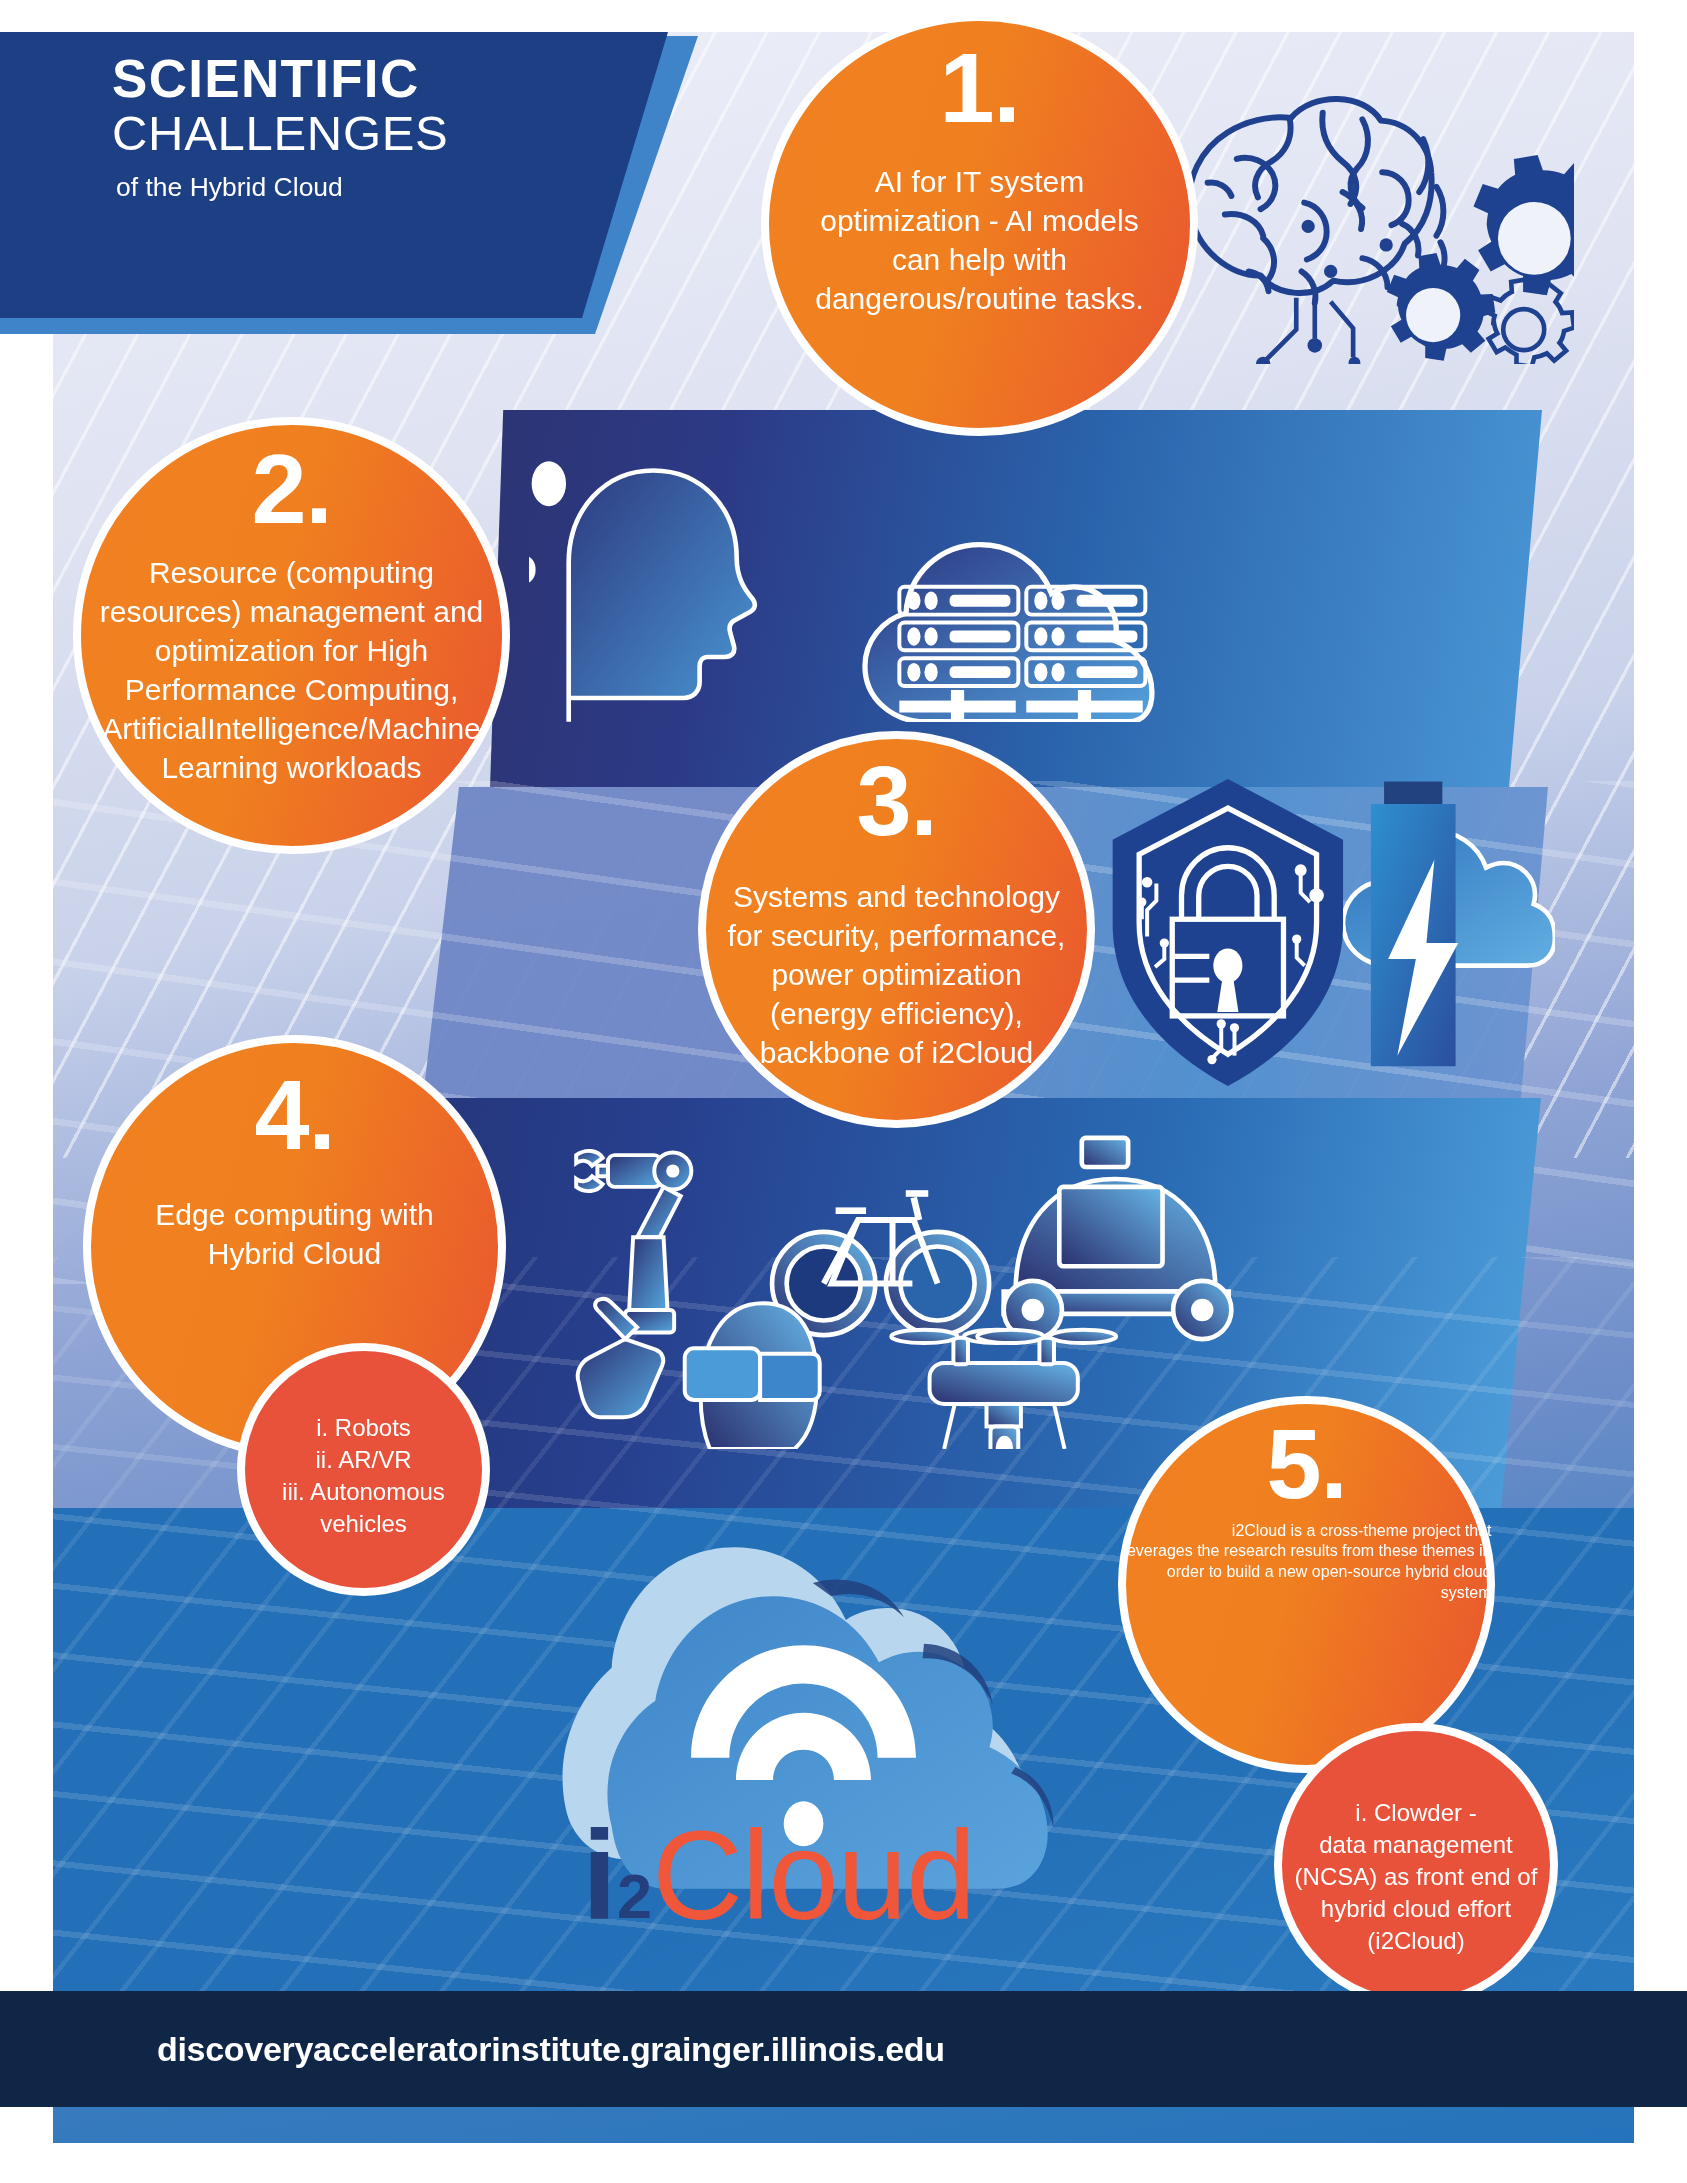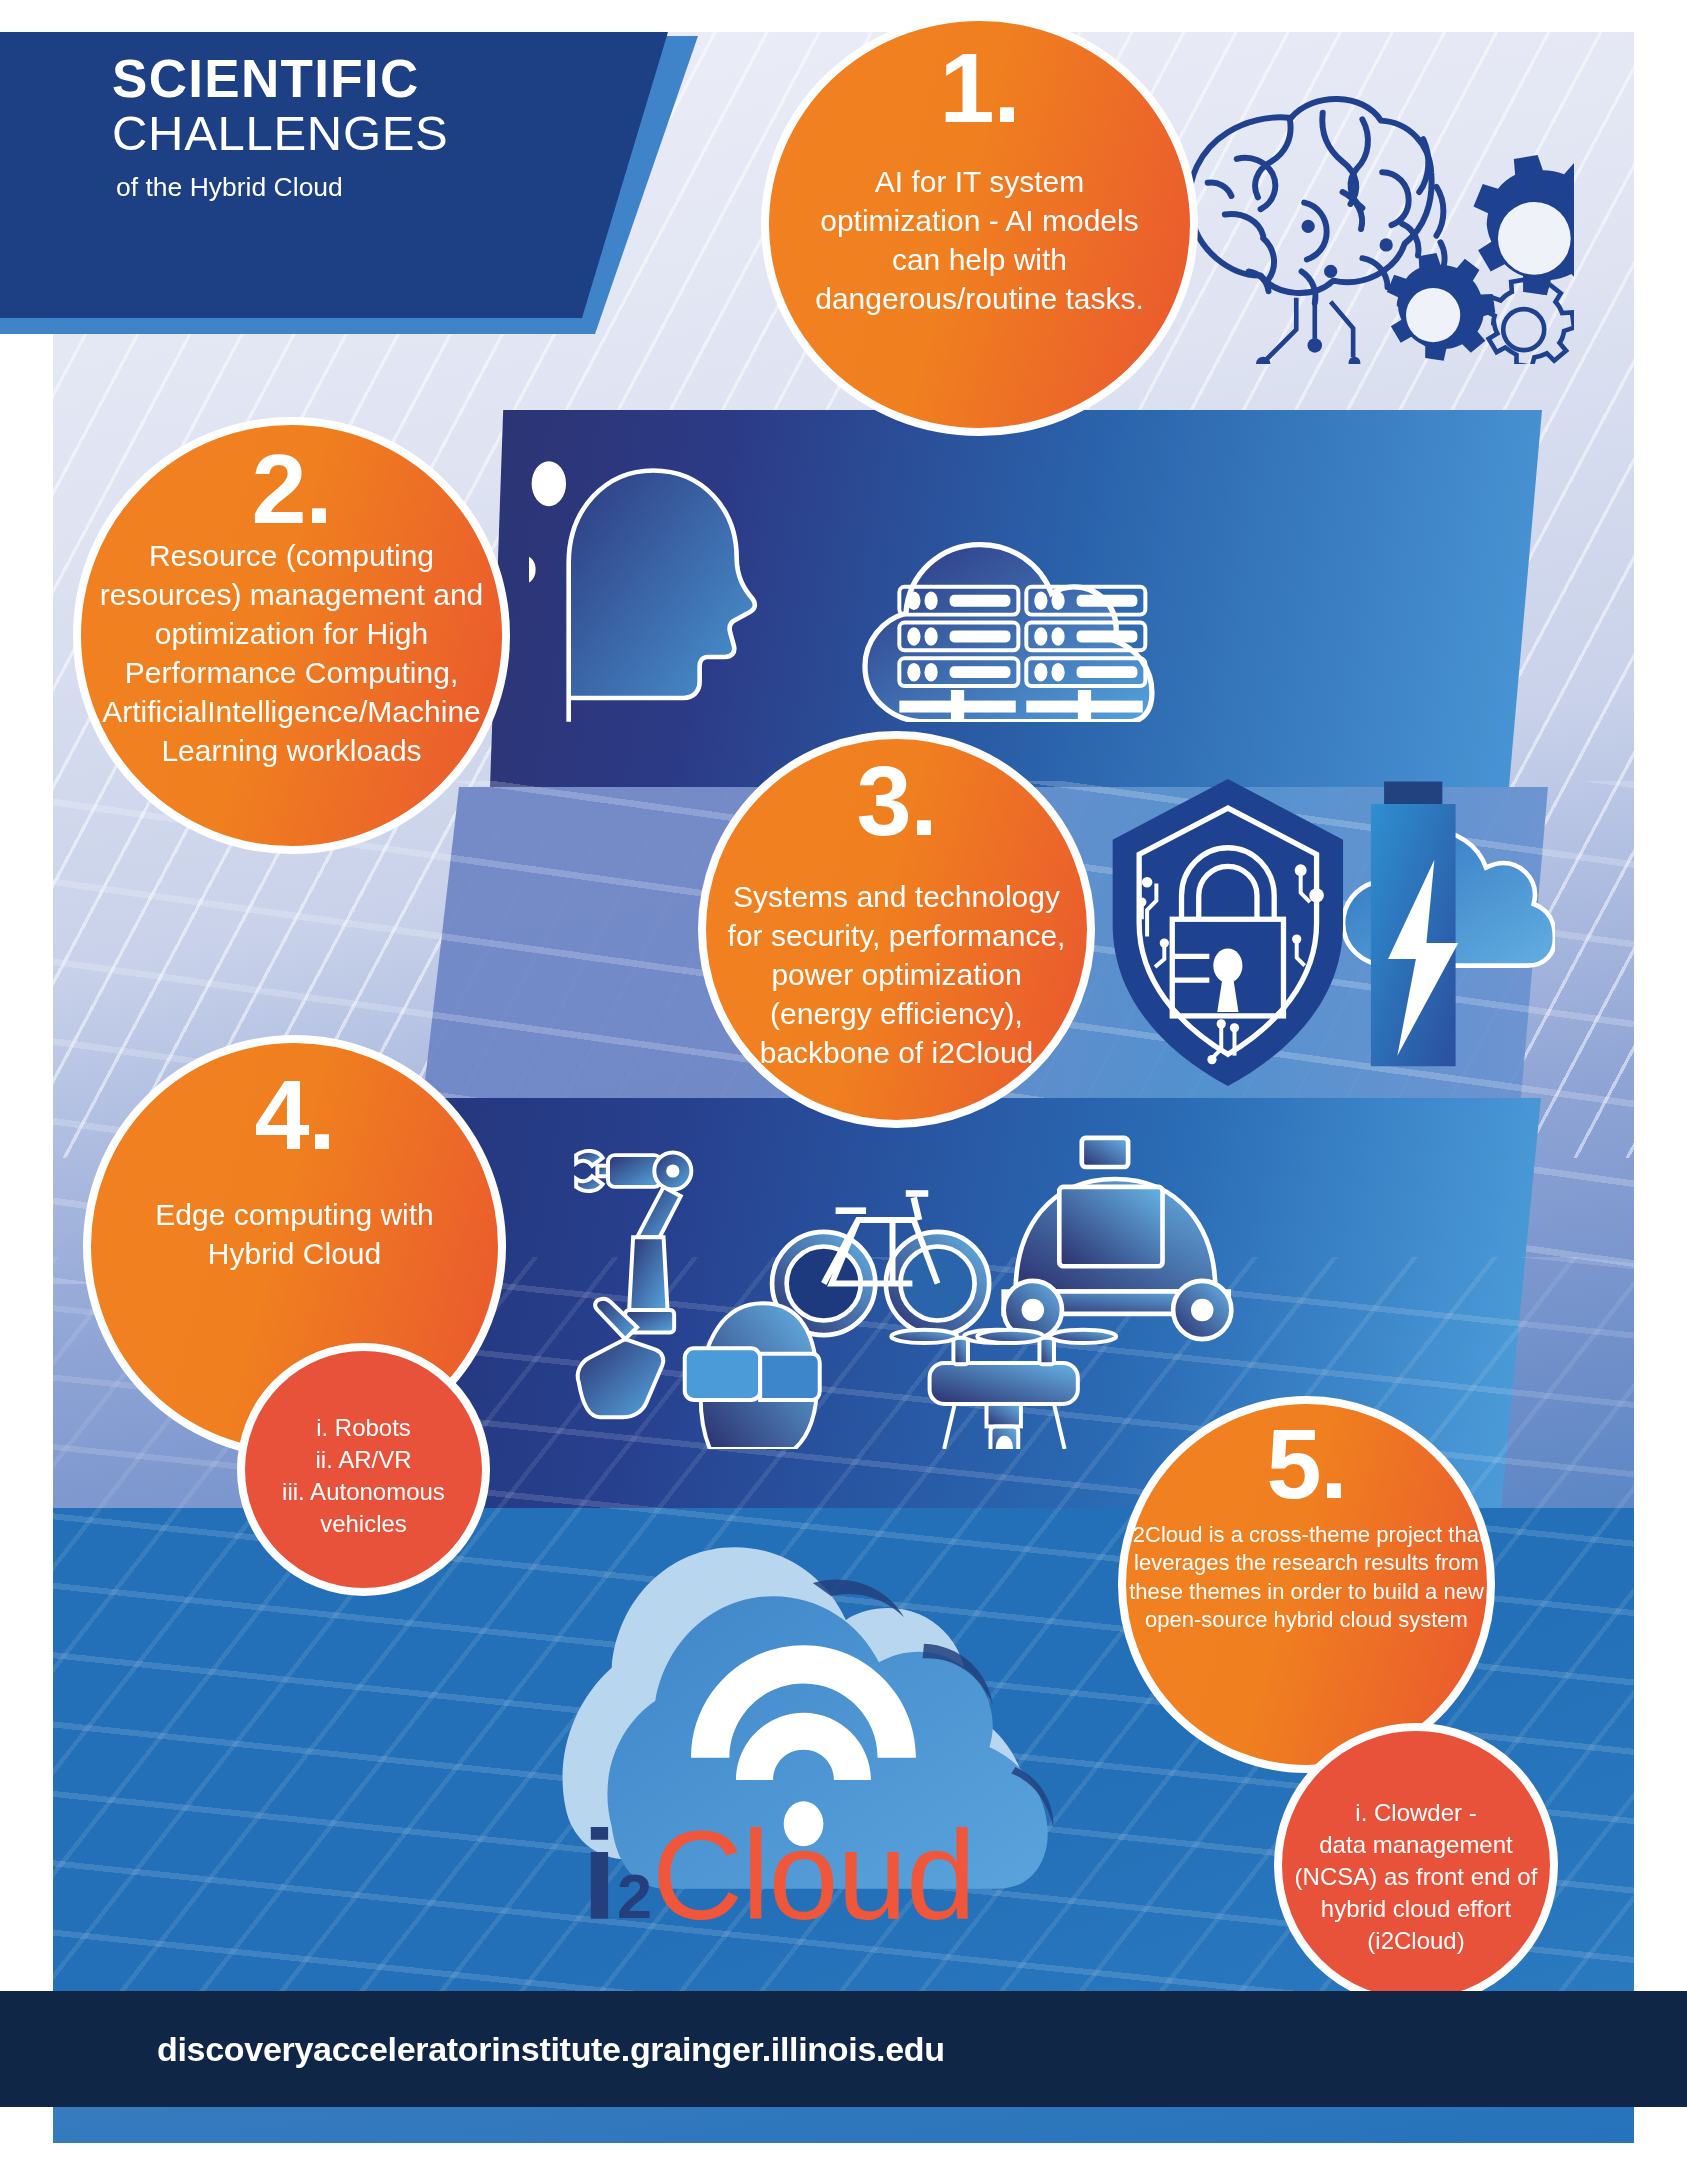--- a/index.html
+++ b/index.html
@@ -117,36 +117,36 @@
   .b-num{font-size:99px;font-weight:700;line-height:.95;letter-spacing:-1.3px;}
   .b-body{font-size:30px;line-height:1.30;font-weight:400;}
   .sub .b-body{font-size:24px;line-height:1.33;}
 
   #bubble1{left:761px;top:13.2px;width:437px;height:423px;}
   #bubble1 .b-num{margin-top:20px;}
   #bubble1 .b-body{margin-top:26.5px;width:351px;}
 
   #bubble2{left:73px;top:417px;width:437px;height:437px;}
   #bubble2 .b-num{margin-top:17px;}
-  #bubble2 .b-body{width:390px;}
+  #bubble2 .b-body{margin-top:17px;width:390px;}
 
   #bubble3{left:698px;top:731px;width:397px;height:397px;}
   #bubble3 .b-num{margin-top:14.6px;}
   #bubble3 .b-body{margin-top:29px;width:347px;}
 
   #bubble4{left:83px;top:1035px;width:423px;height:423px;}
   #bubble4 .b-num{margin-top:25px;}
   #bubble4 .b-body{margin-top:33px;width:351px;}
 
   #bubble4sub{left:237px;top:1343px;width:253px;height:253px;border-width:8px;}
   #bubble4sub .b-body{margin-top:61px;width:218px;}
 
   #bubble5{left:1118px;top:1396px;width:377px;height:377px;}
   #bubble5 .b-num{margin-top:13.2px;}
-  #bubble5 .b-body{margin-top:9.3px;width:370px;font-size:22px;}
+  #bubble5 .b-body{margin-top:9.3px;width:370px;font-size:16px;text-align:right;}
 
   #bubble5sub{left:1274px;top:1723px;width:284px;height:284px;border-width:8px;}
   #bubble5sub .b-body{margin-top:66px;width:265px;}
 
   
   .ill{position:absolute;}
   #ill-brain{left:1164px;top:73px;width:410px;height:291px;}
   #ill-head-cloud{left:529px;top:457px;width:701px;height:265px;}
   #ill-shield{left:1098px;top:767px;width:457px;height:331px;}
   #ill-edge{left:559px;top:1118px;width:675px;height:331px;}

